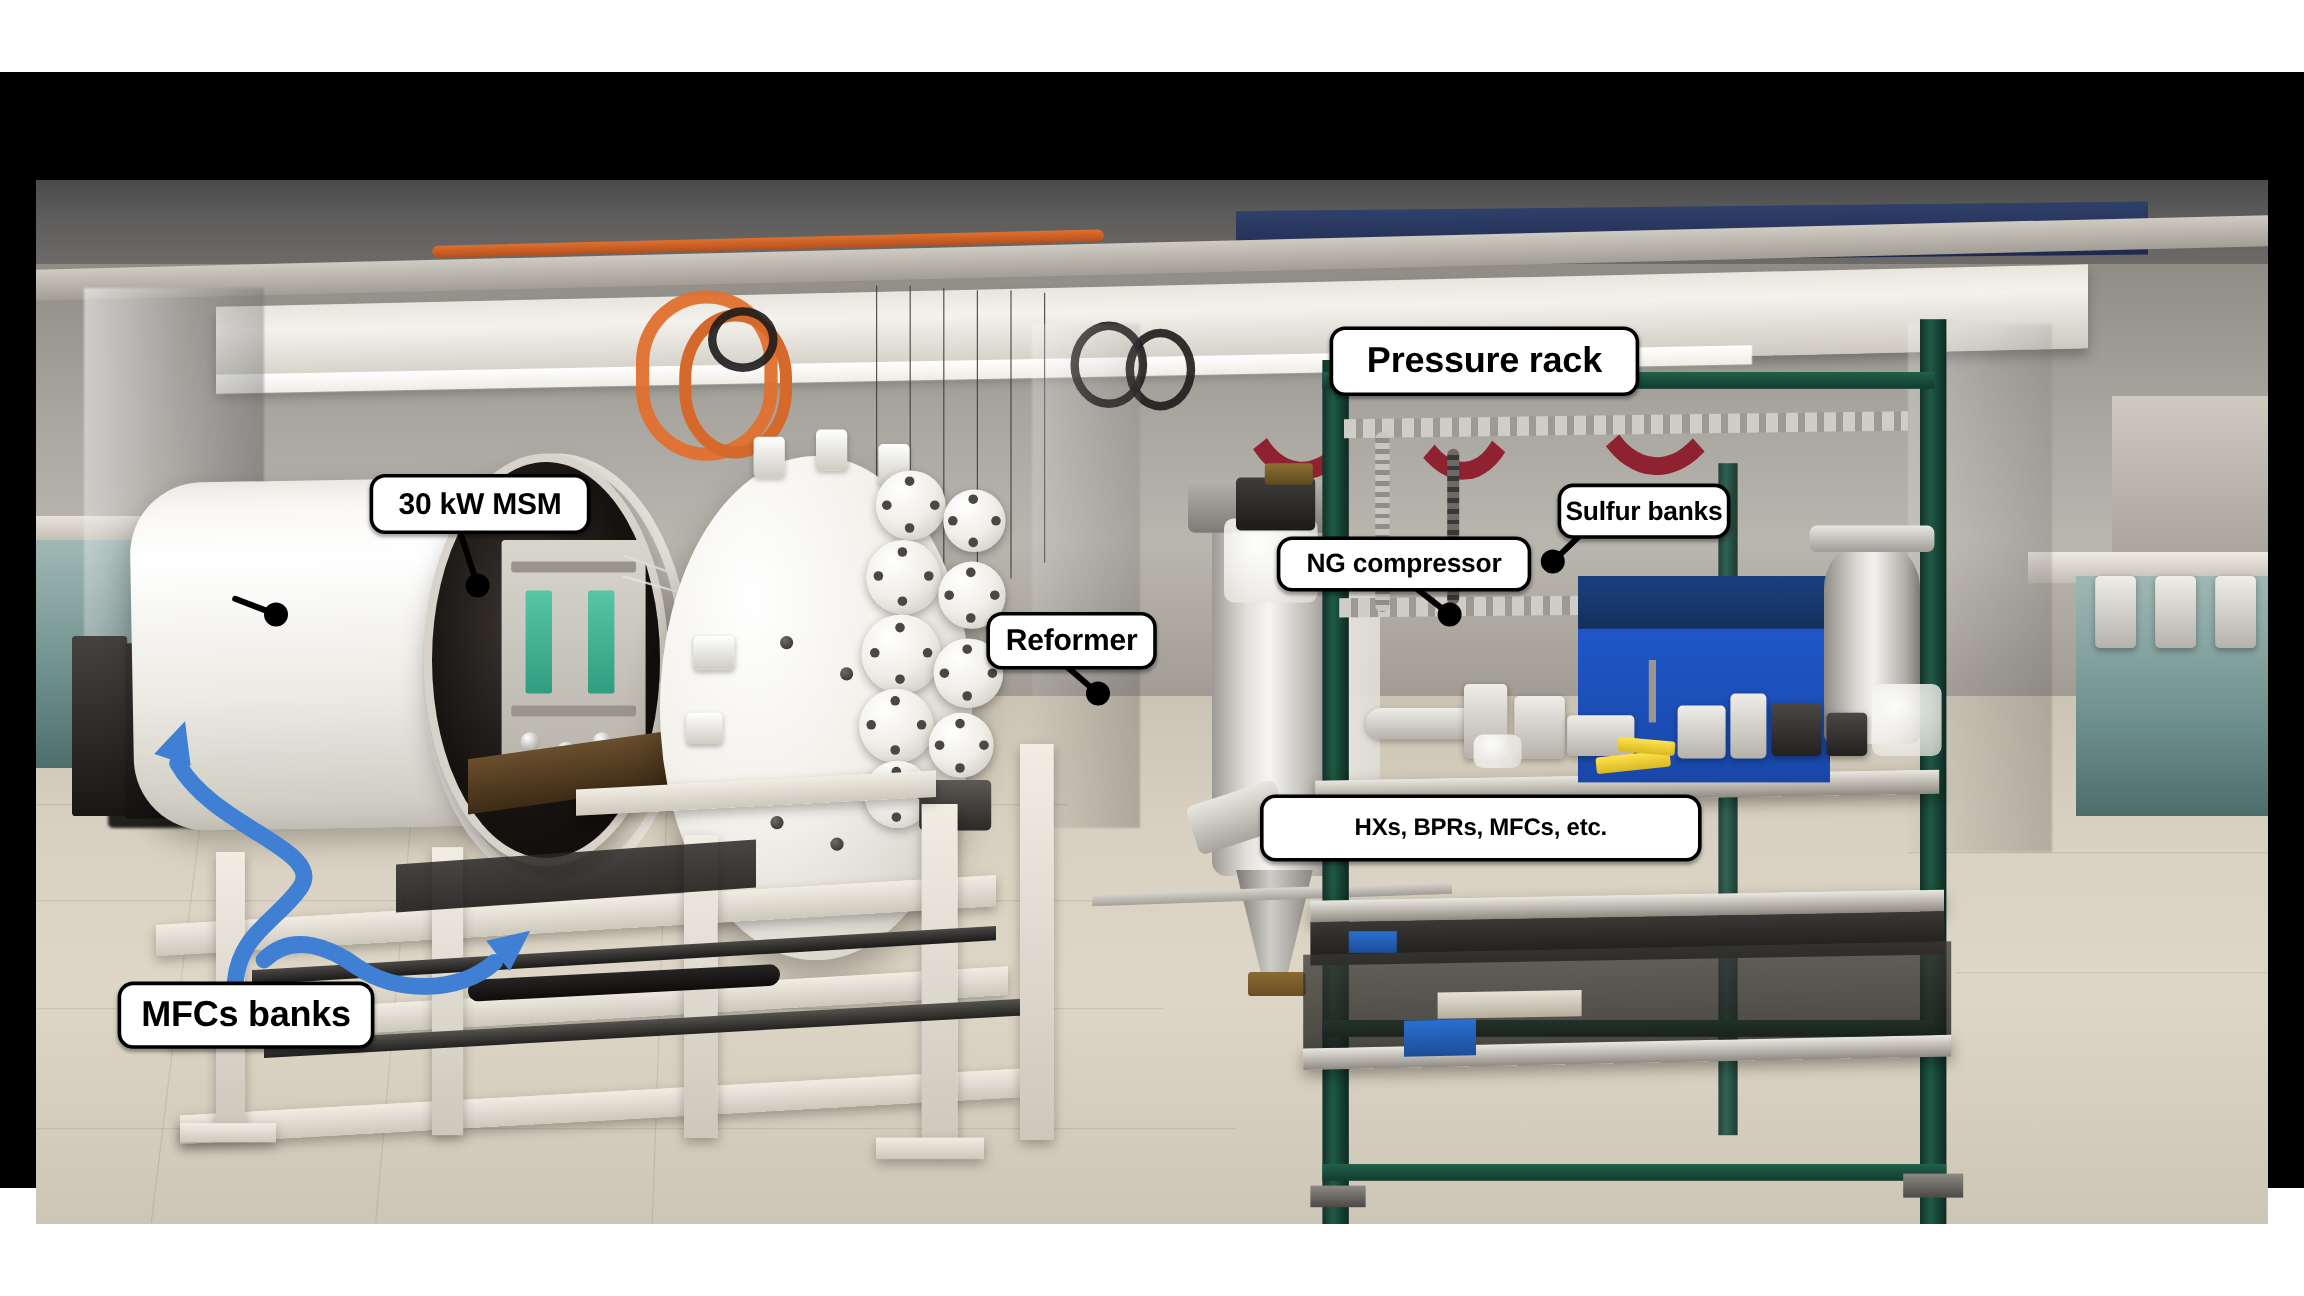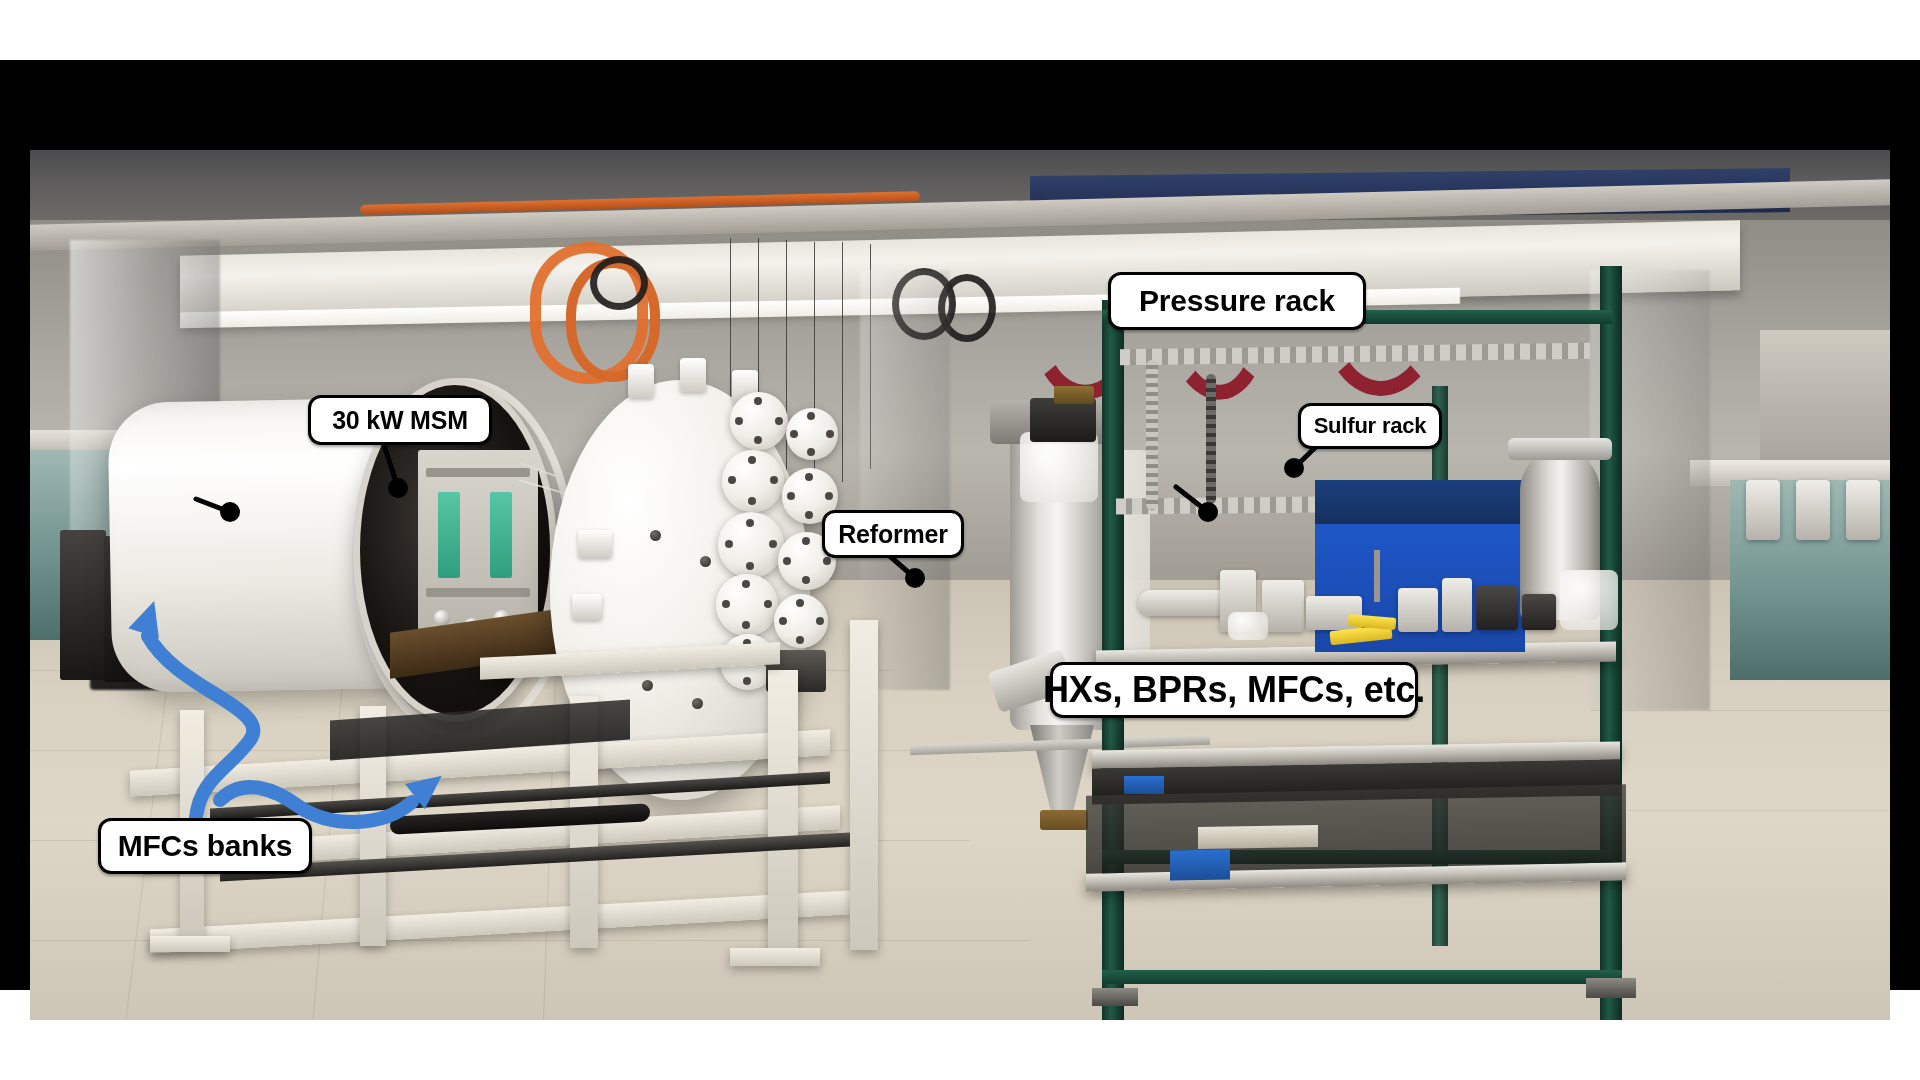--- a/index.html
+++ b/index.html
@@ -412,26 +412,29 @@
           </g>
       </svg>
 
       <div class="callout" id="c1" style="left: 278px; top: 245px; width: 178px; height: 44px; font-size: 25px; align-items: center;">
           <span>30 kW MSM</span>
         </div>
       <div class="callout" id="c2" style="left: 1078px; top: 122px; width: 252px; height: 52px; font-size: 30px;">
           <span>Pressure rack</span>
         </div>
       <div class="callout" id="c3" style="left: 1268px; top: 253px; width: 138px; height: 40px; font-size: 22px;">
-          <span>Sulfur rack</span>
+          <span>Sulfur banks</span>
+        </div>
+      <div class="callout" id="c4" style="left: 1034px; top: 297px; width: 206px; height: 40px; font-size: 22px;">
+          <span>NG compressor</span>
         </div>
       <div class="callout" id="c5" style="left: 792px; top: 360px; width: 136px; height: 42px; font-size: 25px;">
           <span>Reformer</span>
         </div>
-      <div class="callout" id="c6" style="left: 1020px; top: 512px; width: 362px; height: 50px; font-size: 36px;">
+      <div class="callout" id="c6" style="left: 1020px; top: 512px; width: 362px; height: 50px; font-size: 20px;">
           <span>HXs, BPRs, MFCs, etc.</span>
         </div>
       <div class="callout" id="c7" style="left: 68px; top: 668px; width: 208px; height: 50px; font-size: 30px;">
           <span>MFCs banks</span>
         </div>
 
     </div>
   </div>
 </div>
 

